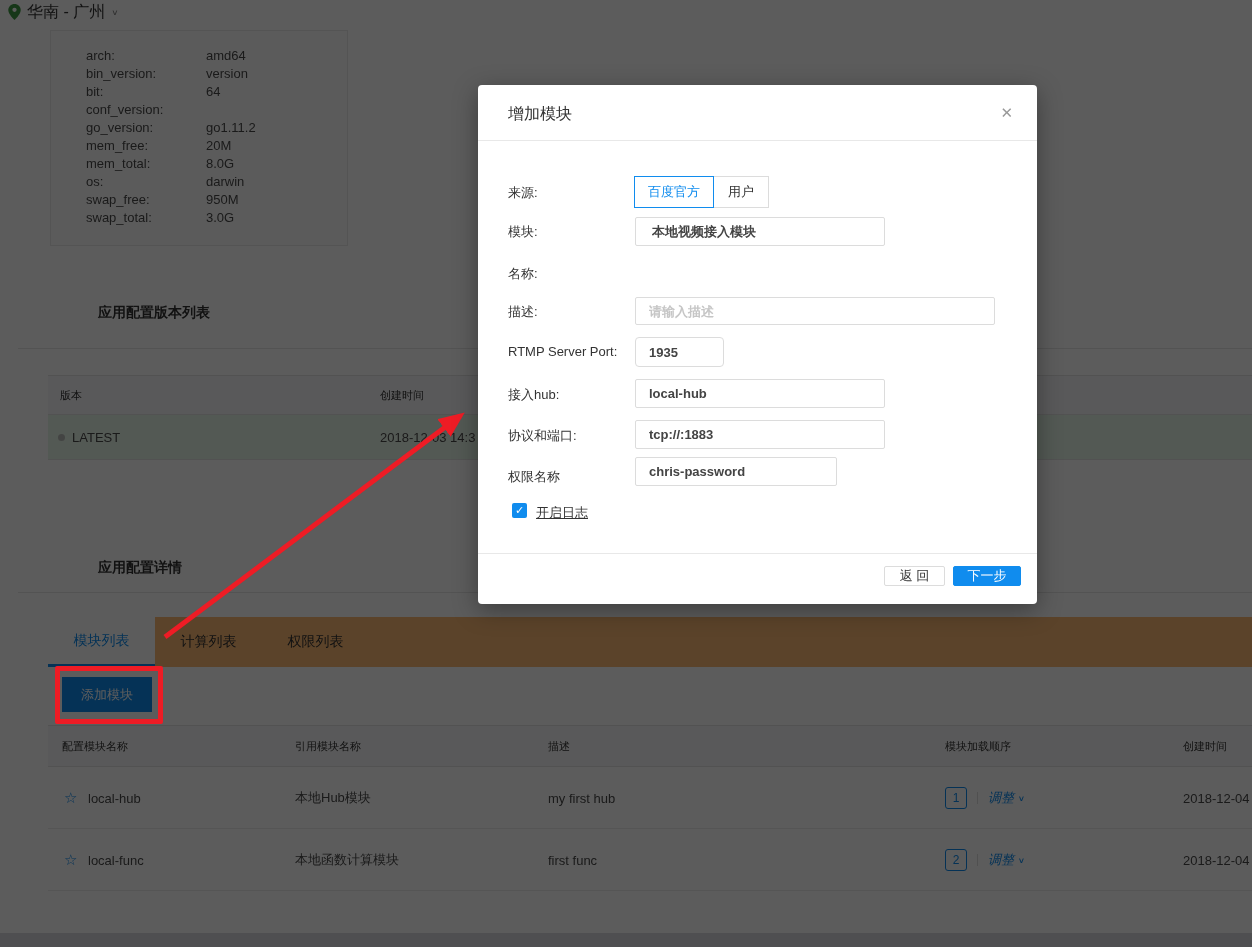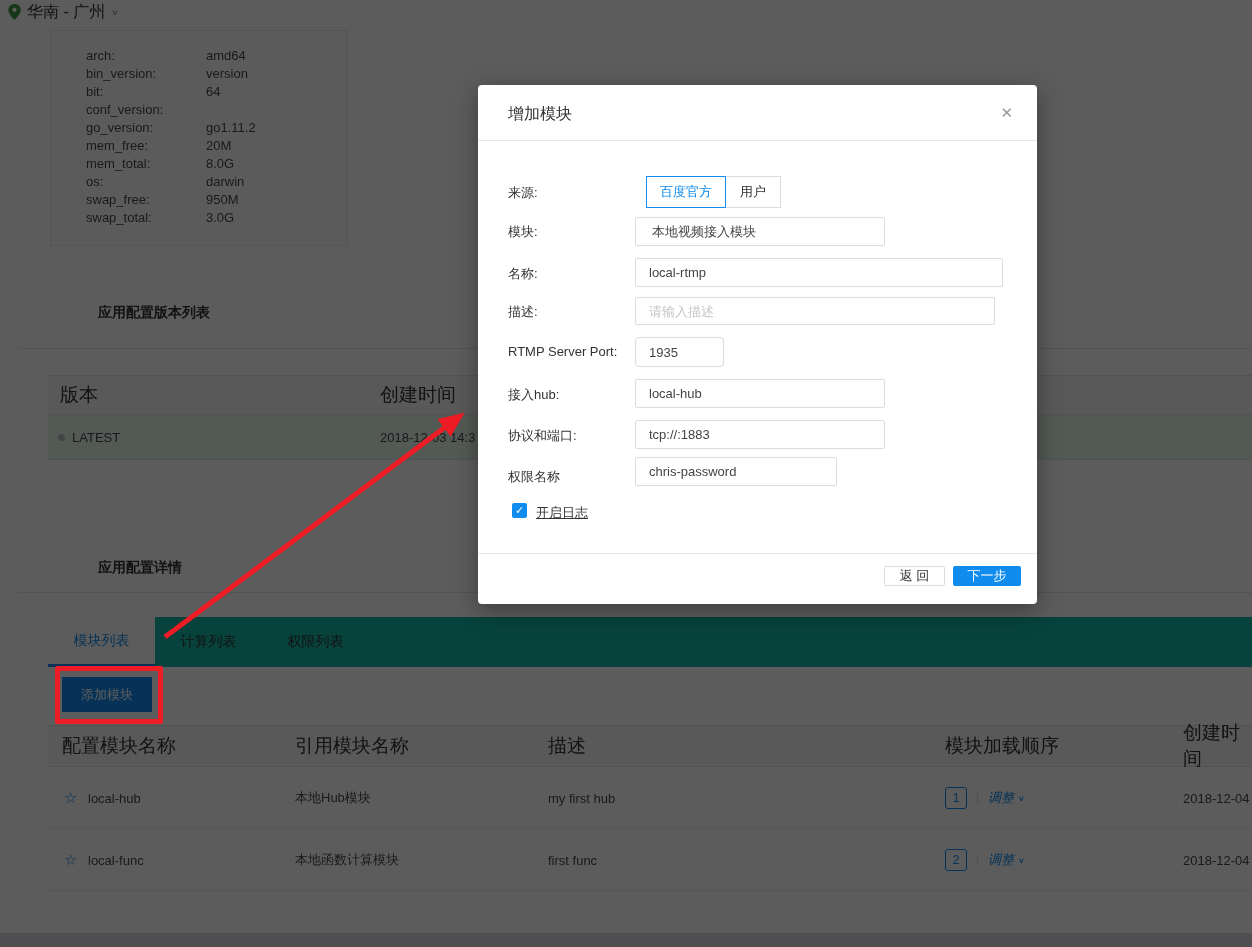--- a/index.html
+++ b/index.html
@@ -17,28 +17,28 @@
 
   #sysinfo { position:absolute; left:50px; top:30px; width:298px; height:216px; background:#fdfdfd; border:1px solid #e8e8e8; }
   .kv-row { position:absolute; left:0; width:100%; height:18px; font-size:13px; color:#4a4a4a; }
   .kv-row .k { position:absolute; left:35px; }
   .kv-row .v { position:absolute; left:155px; }
 
   .section-title { position:absolute; left:50px; font-size:14px; color:#333; font-weight:bold;margin-left:48px; }
   .hdiv { position:absolute; left:18px; width:1234px; height:1px; background:#e6e6e6; }
 
   .tbl-head { position:absolute; left:48px; width:1204px; background:#f7f7f8; border-top:1px solid #e4e4e4; border-bottom:1px solid #e4e4e4; }
-  .tbl-head span { position:absolute; top:50%; transform:translateY(-50%); font-size:19px; color:#333; }
+  .tbl-head span { position:absolute; top:50%; transform:translateY(-50%); font-size:11px; color:#333; }
   .cell { position:absolute; top:50%; transform:translateY(-50%); font-size:13px; color:#4a4a4a; white-space:nowrap; }
 
   #version-row { position:absolute; left:48px; top:415px; width:1204px; height:45px; background:#e7f5e8; border-bottom:1px solid #e4e4e4; cursor:pointer; }
   #version-dot { position:absolute; left:10px; top:19px; width:7px; height:7px; border-radius:50%; background:#b9bdb9; }
 
   
-  #tabstrip { position:absolute; left:48px; top:617px; width:1204px; height:50px; background:#14b8a6; }
+  #tabstrip { position:absolute; left:48px; top:617px; width:1204px; height:50px; background:#fdba74; }
   .tab { position:absolute; top:0; height:50px; width:107px; display:flex; align-items:center; justify-content:center; font-size:14px; color:#333; cursor:pointer; }
   .tab.active { background:#fff; color:#108cee; border-bottom:3px solid #108cee; }
 
   #add-module-btn { position:absolute; left:62px; top:677px; width:90px; height:35px; background:#108cee; color:#fff; font-size:13px; border:none; cursor:pointer; }
 
   
   #modtable-head { top:725px; height:42px; }
   .mod-row { position:absolute; left:48px; width:1204px; height:62px; border-bottom:1px solid #ebebeb; background:#fff; }
   .star { position:absolute; left:16px; top:50%; transform:translateY(-50%); color:#108cee; font-size:15px; cursor:pointer; }
   .order-badge { position:absolute; left:897px; top:20px; width:22px; height:22px; border:1px solid #108cee; border-radius:3px; color:#108cee; font-size:12px; display:flex; align-items:center; justify-content:center; }
@@ -54,24 +54,24 @@
   
   #anno-rect { position:absolute; left:55px; top:666px; width:108px; height:58px; border:5px solid #ee1c25; border-radius:2px; z-index:20; }
   #anno-arrow { position:absolute; inset:0; z-index:20; pointer-events:none; }
 
   
   #modal { position:absolute; left:478px; top:85px; width:559px; height:519px; background:#fff; border-radius:4px; box-shadow:0 6px 24px rgba(0,0,0,.35); z-index:30; }
   #modal-header { position:absolute; left:0; top:0; width:100%; height:56px; border-bottom:1px solid #e8e8e8; }
   #modal-title { position:absolute; left:30px; top:19px; font-size:16px; color:#333; }
   #modal-close { position:absolute; right:24px; top:19px; font-size:15px; color:#999; cursor:pointer; }
   .f-label { position:absolute; left:30px; font-size:13px; color:#333; white-space:nowrap; }
-  .seg-btn { position:absolute; top:91px; height:32px; font-size:13px; background:#fff; cursor:pointer;margin-left:12px; }
+  .seg-btn { position:absolute; top:91px; height:32px; font-size:13px; background:#fff; cursor:pointer; }
   #src-official { left:156px; width:80px; border:1px solid #108cee; color:#108cee; }
   #src-user { left:236px; width:55px; border:1px solid #dcdcdc; border-left:none; color:#333; }
-  .f-input { position:absolute; left:157px; height:29px; border:1px solid #dcdcdc; border-radius:2px; font-size:13px; color:#444; padding-left:13px; outline:none; background:#fff; font-family:inherit; }
+  .f-input { position:absolute; left:157px; height:29px; border:1px solid #dcdcdc; border-radius:2px; font-size:13px; color:#444; padding-left:13px; outline:none; background:#fff; font-family:inherit;font-weight:bold; }
   .f-input::placeholder { color:#c6c6c6; }
   #checkbox { position:absolute; left:34px; top:418px; width:15px; height:15px; background:#108cee; border-radius:2px; color:#fff; font-size:11px; line-height:15px; text-align:center; cursor:pointer; }
   #checkbox-label { position:absolute; left:58px; top:419px; font-size:13px; color:#333;text-decoration:underline; }
   #modal-footer-div { position:absolute; left:0; top:468px; width:100%; height:1px; background:#e8e8e8; }
   .m-btn { position:absolute; top:481px; height:20px; font-size:13px; border-radius:2px; cursor:pointer; }
   #btn-back { left:406px; width:61px; background:#fff; border:1px solid #dcdcdc; color:#333; }
   #btn-next { left:475px; width:68px; background:#108cee; border:1px solid #108cee; color:#fff; }
 </style>
 </head>
 <body>
@@ -209,21 +209,20 @@
     </div>
 
     <span class="f-label" style="top:99px">来源:</span>
     <button class="seg-btn" id="src-official">百度官方</button>
     <button class="seg-btn" id="src-user">用户</button>
 
     <span class="f-label" style="top:138px">模块:</span>
     <input class="f-input" style="top: 132px; width: 250px; padding-left: 16px;" value="本地视频接入模块">
 
     <span class="f-label" style="top:180px">名称:</span>
-    <input class="f-input" style="top: 173px; width: 368px;" value="local-rtmp">
 
     <span class="f-label" style="top:218px">描述:</span>
     <input class="f-input" style="top: 212px; width: 360px; height: 28px;" placeholder="请输入描述">
 
     <span class="f-label" style="top:259px">RTMP Server Port:</span>
     <input class="f-input" style="top: 252px; width: 89px; height: 30px; border-radius: 4px;" value="1935">
 
     <span class="f-label" style="top:301px">接入hub:</span>
     <input class="f-input" style="top: 294px; width: 250px;" value="local-hub">
 

